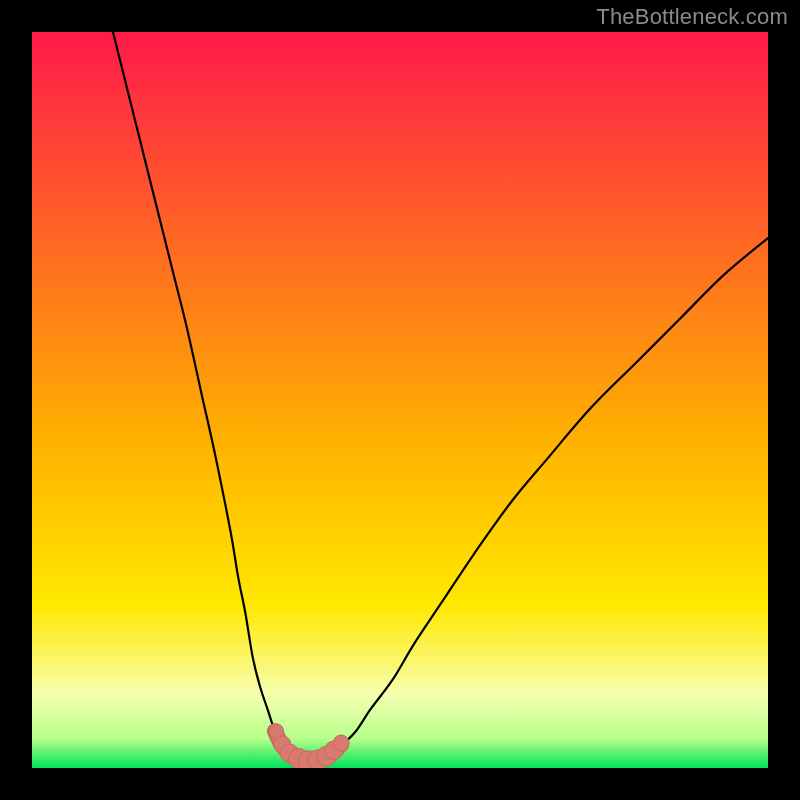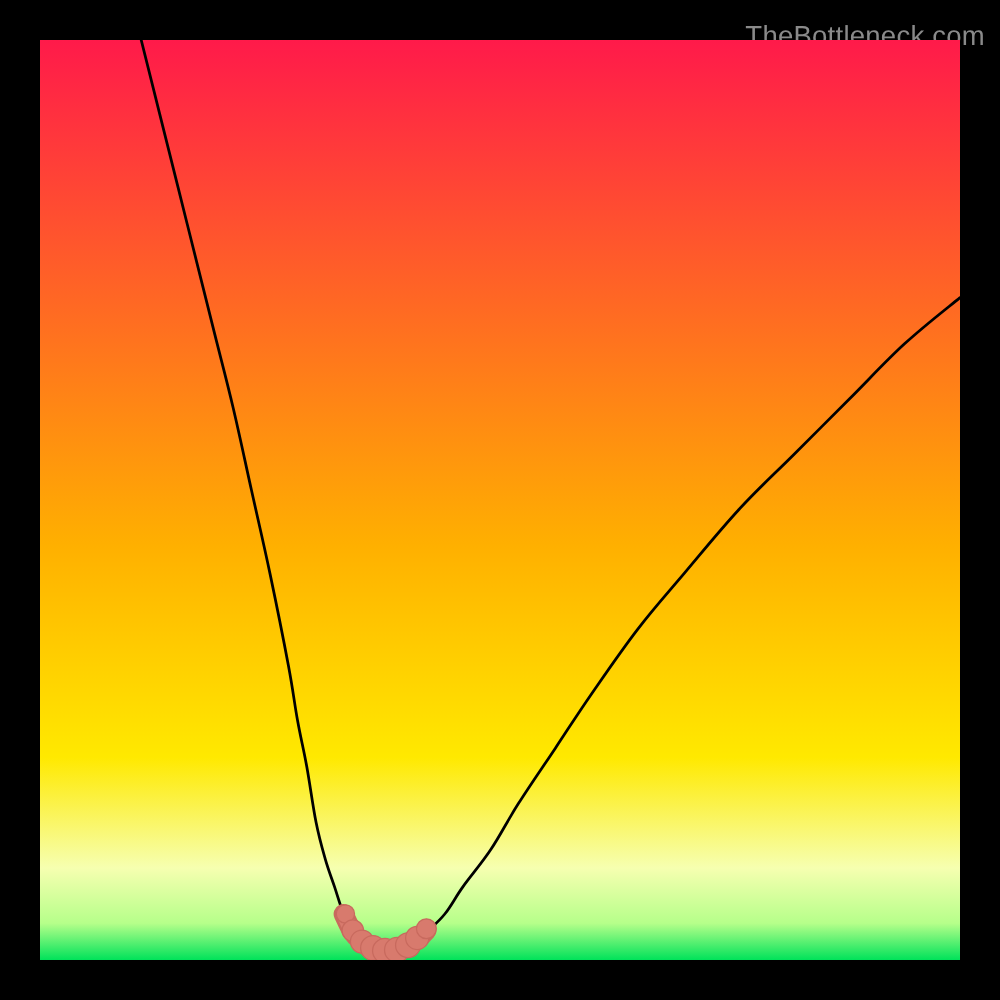--- a/index.html
+++ b/index.html
@@ -21,21 +21,21 @@
   }
   .plot-area {
     position: absolute;
     left: 0;
     top: 0;
     width: 736px;
     height: 736px;
   }
   .watermark {
     position: absolute;
-    top: 16px;
+    top: 4px;
     right: 12px;
     color: #8a8a8a;
     font-size: 22px;
     font-weight: 500;
     letter-spacing: 0.2px;
   }
   svg {
     display: block;
   }
 </style>

